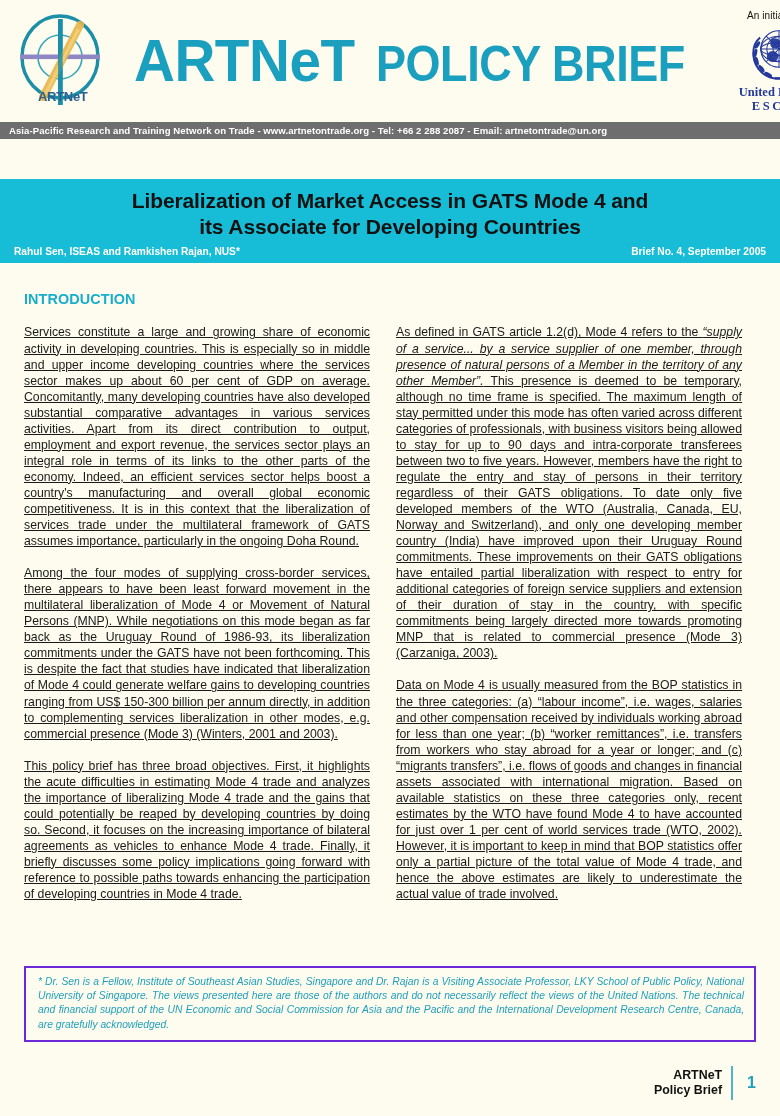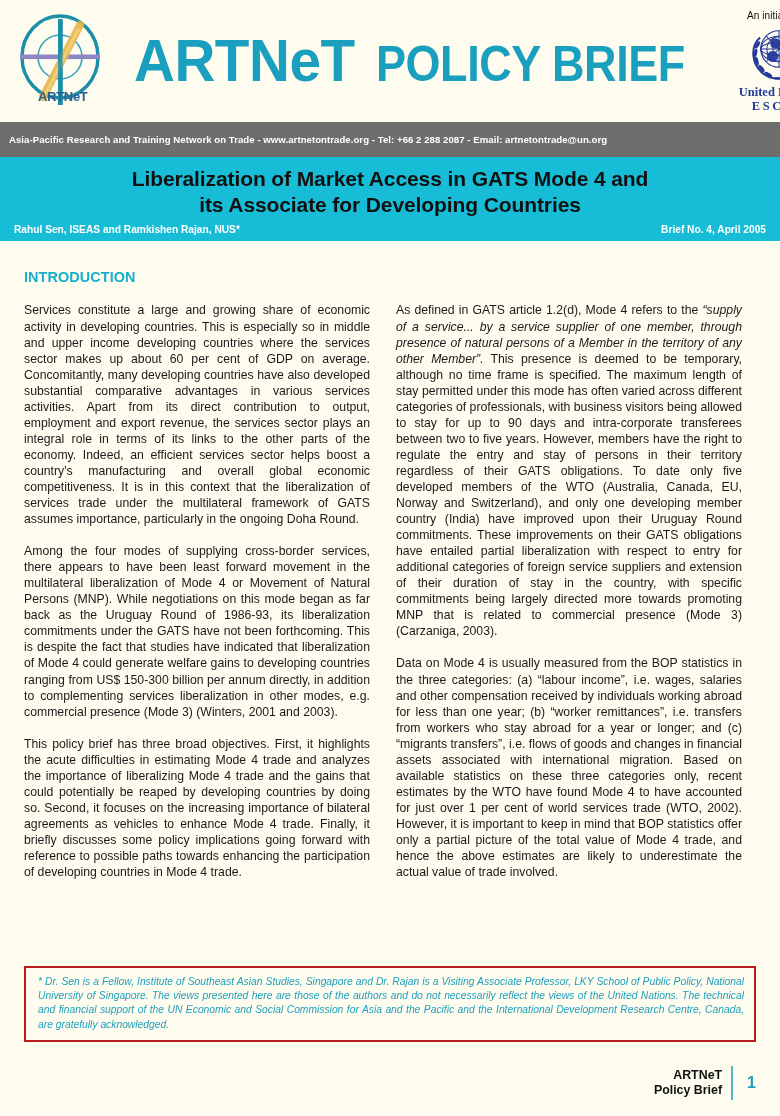--- a/index.html
+++ b/index.html
@@ -93,36 +93,37 @@
     font-family: "Liberation Serif", serif;
     font-size: 12.5px;
     font-weight: bold;
     color: #24399b;
     letter-spacing: 2.6px;
     line-height: 1.15;
   }
 
   
   .contact-strip {
-    height: 35px;
+    height: 17px;
     background: #6e6e6e;
     color: #ffffff;
     font-size: 9.6px;
     font-weight: bold;
     display: flex;
     align-items: center;
     padding-left: 9px;
     letter-spacing: 0.05px;
     transform: scaleX(1.0);
   }
 
   
   .title-band {
     background: #17bdd6;
     padding: 9px 0 2px 0;
+    margin-top: 40px;
   }
   .doc-title {
     text-align: center;
     color: #111111;
     font-size: 21px;
     font-weight: bold;
     line-height: 1.26;
     padding: 0 60px;
     letter-spacing: -0.1px;
   }
@@ -156,33 +157,34 @@
   }
   .sec-head.two-line { margin-bottom: 9px; }
   p.body {
     margin: 16px 0 13px 0;
     font-size: 12.25px;
     line-height: 1.31;
     color: #1a1a1a;
     text-align: justify;
     text-justify: inter-word;
     hyphens: none;
+    text-decoration: underline;
   }
   p.body:last-child { margin-bottom: 0; }
   .quote { font-style: italic; }
 
   
   .footnote-wrap {
     position: absolute;
     left: 24px;
     right: 24px;
     top: 966px;
   }
   .footnote-box {
-    border: 2px solid #b91c1c;
+    border: 2px solid #6d28d9;
     padding: 7px 10px 8px 12px;
     background: #fdfcee;
   }
   .footnote-box p {
     margin: 0;
     font-size: 10.3px;
     line-height: 1.38;
     color: #1f9fbd;
     font-style: italic;
     text-align: justify;
@@ -296,21 +298,21 @@
     <span>Asia-Pacific Research and Training Network on Trade - www.artnetontrade.org - Tel: +66 2 288 2087 - Email: artnetontrade@un.org</span>
   </div>
 
   <div class="title-band">
     <div class="doc-title">
       <div>Liberalization of Market Access in GATS Mode 4 and</div>
       <div>its Associate for Developing Countries</div>
     </div>
     <div class="byline-row">
       <span>Rahul Sen, ISEAS and Ramkishen Rajan, NUS*</span>
-      <span>Brief No. 4, April 2005</span>
+      <span>Brief No. 4, September 2005</span>
     </div>
   </div>
 
   <div class="content">
 
     <div class="col">
       <h2 class="sec-head">INTRODUCTION</h2>
       <p class="body">Services constitute a large and growing share of economic activity in developing countries.  This is especially so in middle and upper income developing countries where the services sector makes up about 60 per cent of GDP on average.  Concomitantly, many developing countries have also developed substantial comparative advantages in various services activities.  Apart from its direct contribution to output, employment and export revenue, the services sector plays an integral role in terms of its links to the other parts of the economy.  Indeed, an efficient services sector helps boost a country's manufacturing and overall global economic competitiveness.  It is in this context that the liberalization of services trade under the multilateral framework of GATS assumes importance, particularly in the ongoing Doha Round.</p>
       <p class="body">Among the four modes of supplying cross-border services, there appears to have been least forward movement in the multilateral liberalization of Mode 4 or Movement of Natural Persons (MNP).  While negotiations on this mode began as far back as the Uruguay Round of 1986-93, its liberalization commitments under the GATS have not been forthcoming.  This is despite the fact that studies have indicated that liberalization of Mode 4 could generate welfare gains to developing countries ranging from US$ 150-300 billion per annum directly, in addition to complementing services liberalization in other modes, e.g. commercial presence (Mode 3) (Winters, 2001 and 2003).</p>
       <p class="body">This policy brief has three broad objectives.  First, it highlights the acute difficulties in estimating Mode 4 trade and analyzes the importance of liberalizing Mode 4 trade and the gains that could potentially be reaped by developing countries by doing so.  Second, it focuses on the increasing importance of bilateral agreements as vehicles to enhance Mode 4 trade.  Finally, it briefly discusses some policy implications going forward with reference to possible paths towards enhancing the participation of developing countries in Mode 4 trade.</p>

